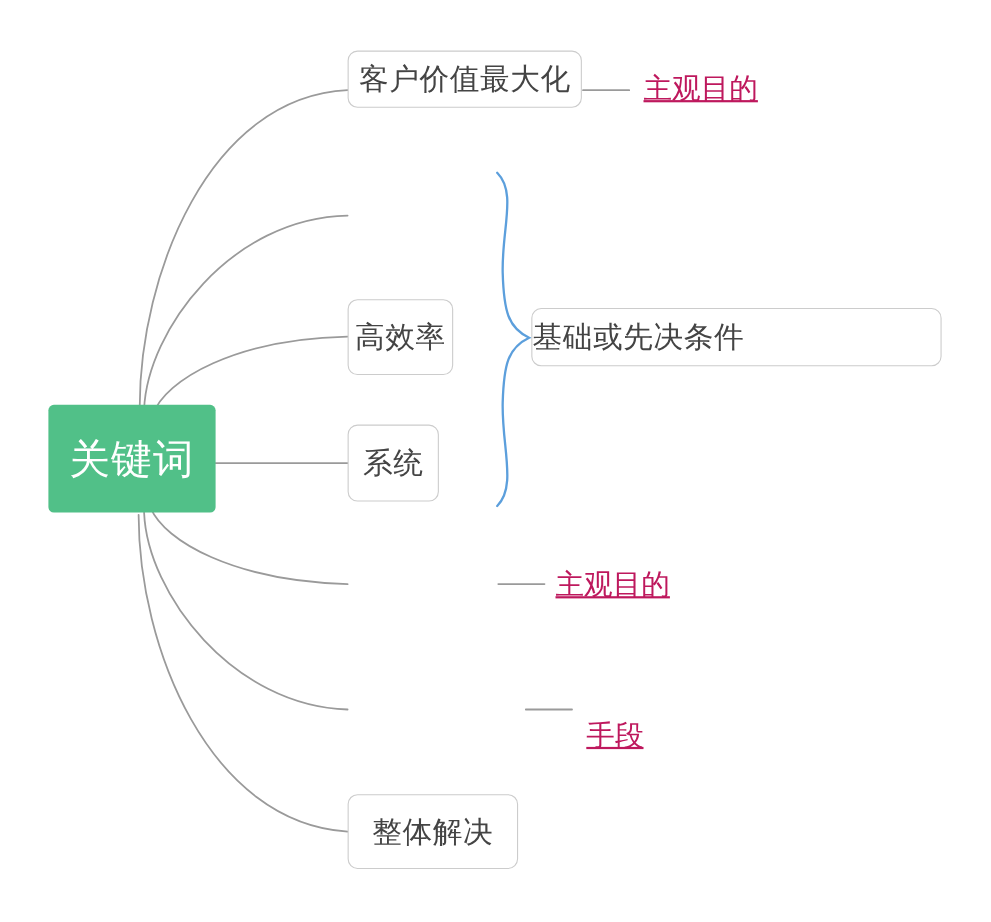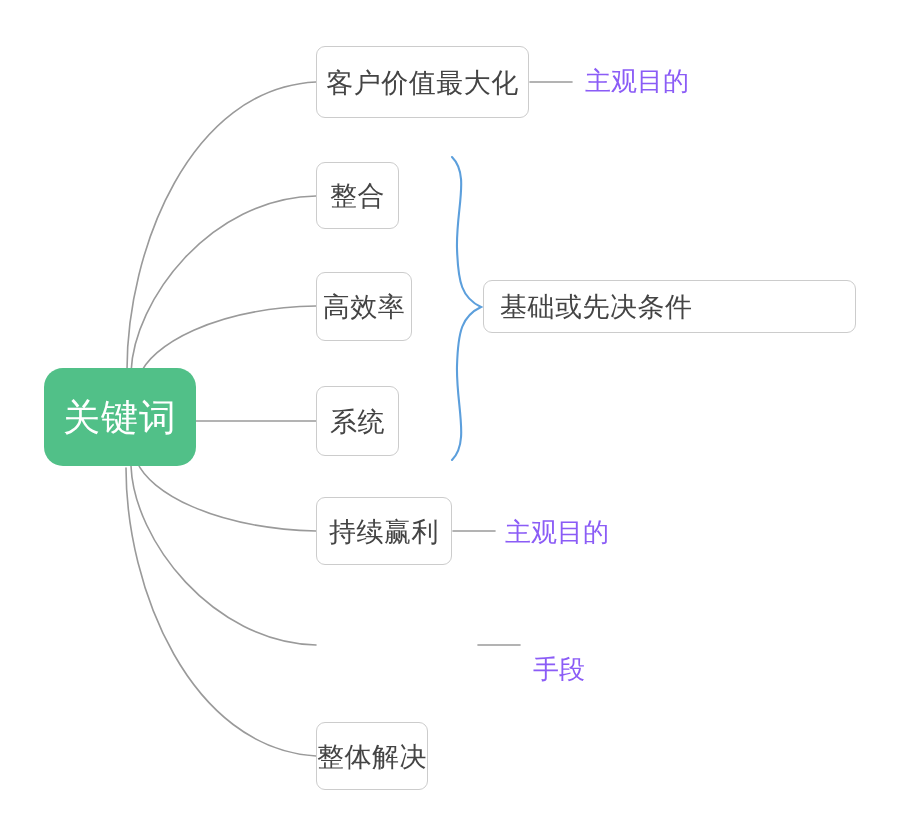--- a/index.html
+++ b/index.html
@@ -37,43 +37,43 @@
     font-size: 27px;
     line-height: 1;
     letter-spacing: 0.5px;
     white-space: nowrap;
   }
   .node.center-text {
     justify-content: center;
   }
   .node.left-text {
     justify-content: flex-start;
-    padding-left: 16px;
   }
   .root-node {
     position: absolute;
     box-sizing: border-box;
     display: flex;
     align-items: center;
     justify-content: center;
     background: #51c088;
     border: none;
-    border-radius: 19px;
+    border-radius: 5px;
     color: #ffffff;
     font-size: 37px;
     line-height: 1;
     letter-spacing: 1px;
     white-space: nowrap;
   }
   .side-label {
     position: absolute;
-    color: #8b5cf6;
+    color: #be185d;
     font-size: 26px;
     line-height: 1;
     white-space: nowrap;
+    text-decoration: underline;
   }
 </style>
 </head>
 <body>
 
 <div id="canvas">
 
   <svg id="wires" viewBox="0 0 901 838" xmlns="http://www.w3.org/2000/svg">
     <g fill="none" stroke="#9a9a9a" stroke-width="1.6" stroke-linecap="round">
 
@@ -95,51 +95,45 @@
     <g fill="none" stroke="#5c9fdc" stroke-width="2.1" stroke-linecap="round">
       <path d="M452,157 C470,175 456,208 457,248 C458,283 462,298 481,307
                C462,316 458,331 457,366 C456,406 470,442 452,460"></path>
     </g>
   </svg>
 
   <div class="root-node" style="left:44px; top:368px; width:152px; height:98px;">
     <span>关键词</span>
   </div>
 
-  <div class="node center-text" style="left:316px; top:46px; width:213px; height:72px;">
+  <div class="node center-text" style="left:316px; top:46px; width:213px; height:52px;">
     <span>客户价值最大化</span>
   </div>
   <div class="side-label" style="left:585px; top:68px;">
     <span>主观目的</span>
   </div>
 
-  <div class="node center-text" style="left:316px; top:162px; width:83px; height:67px;">
-    <span>整合</span>
-  </div>
 
   <div class="node center-text" style="left:316px; top:272px; width:96px; height:69px;">
     <span>高效率</span>
   </div>
 
   <div class="node center-text" style="left:316px; top:386px; width:83px; height:70px;text-align:center;">
     <span>系统</span>
   </div>
 
   <div class="node left-text" style="left:483px; top:280px; width:373px; height:53px;">
     <span>基础或先决条件</span>
   </div>
 
-  <div class="node center-text" style="left:316px; top:497px; width:136px; height:68px;">
-    <span>持续赢利</span>
-  </div>
   <div class="side-label" style="left:505px; top:519px;">
     <span>主观目的</span>
   </div>
 
   <div class="side-label" style="left:533px; top:632px;margin-top:24px;">
     <span>手段</span>
   </div>
 
-  <div class="node center-text" style="left:316px; top:722px; width:112px; height:68px;">
+  <div class="node center-text" style="left:316px; top:722px; width:155px; height:68px;">
     <span>整体解决</span>
   </div>
 
 </div>
 
 </body></html>

